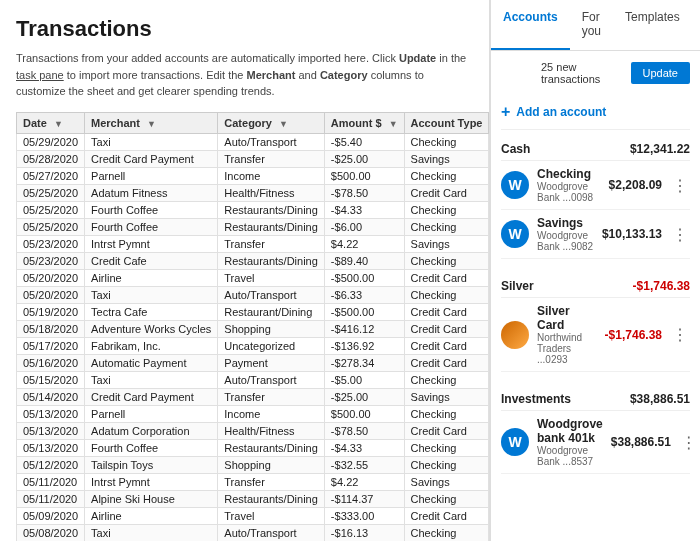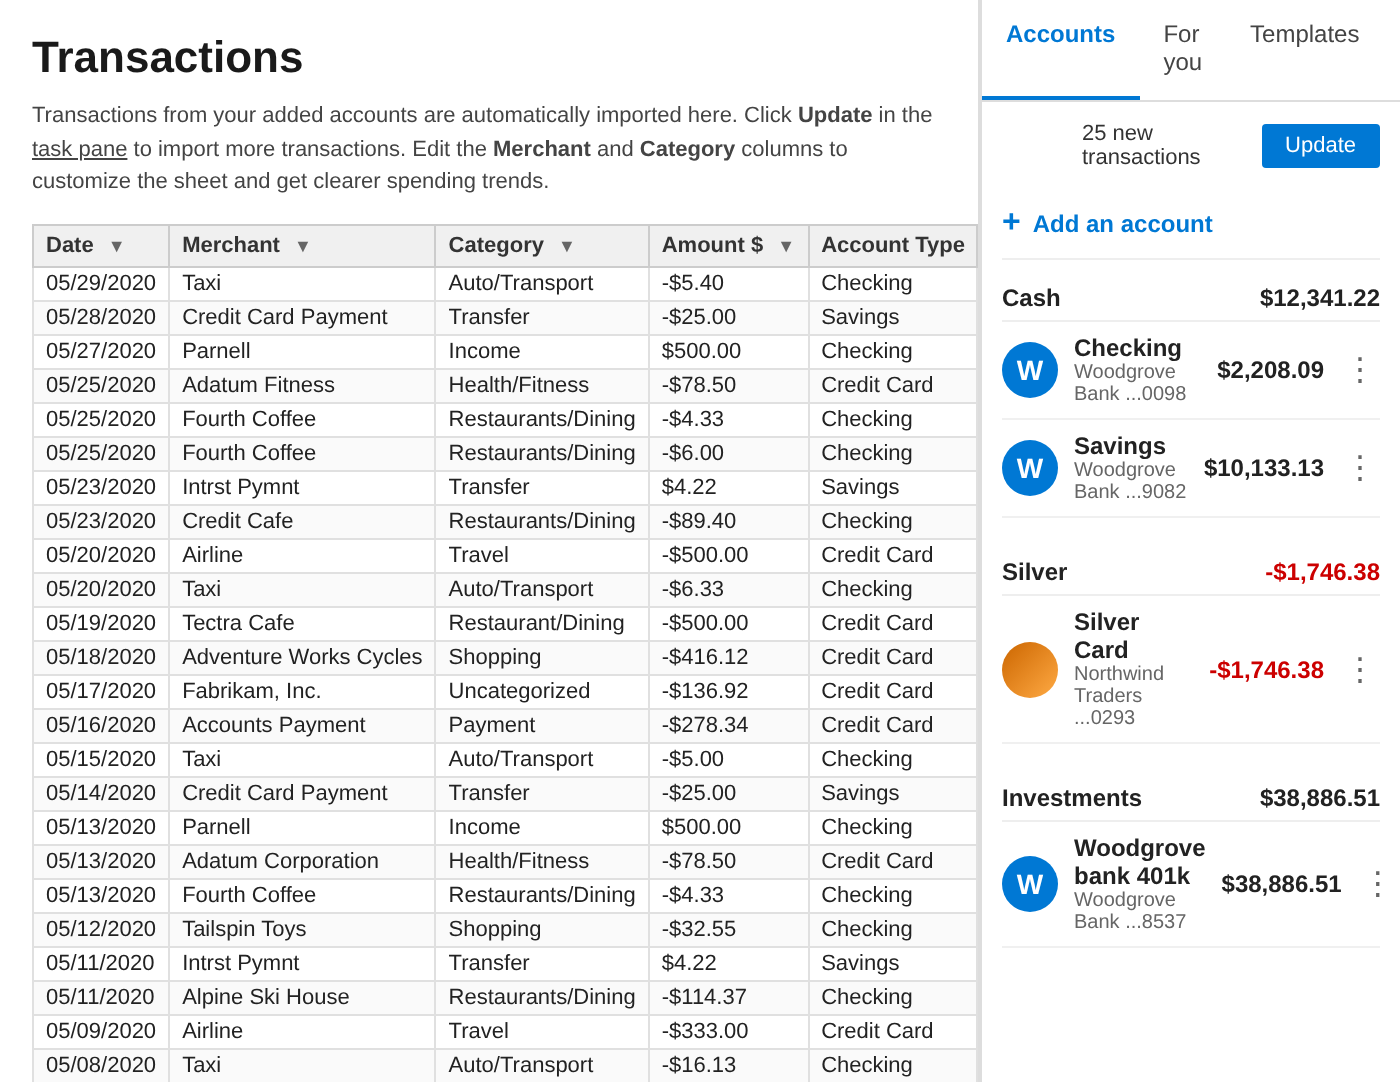--- a/index.html
+++ b/index.html
@@ -300,21 +300,21 @@
         </tr>
         <tr>
           <td>05/17/2020</td>
           <td>Fabrikam, Inc.</td>
           <td>Uncategorized</td>
           <td class="amount-negative">-$136.92</td>
           <td>Credit Card</td>
         </tr>
         <tr>
           <td>05/16/2020</td>
-          <td>Accounts Payment</td>
+          <td>Automatic Payment</td>
           <td>Payment</td>
           <td class="amount-negative">-$278.34</td>
           <td>Credit Card</td>
         </tr>
         <tr>
           <td>05/15/2020</td>
           <td>Taxi</td>
           <td>Auto/Transport</td>
           <td class="amount-negative">-$5.00</td>
           <td>Checking</td>

